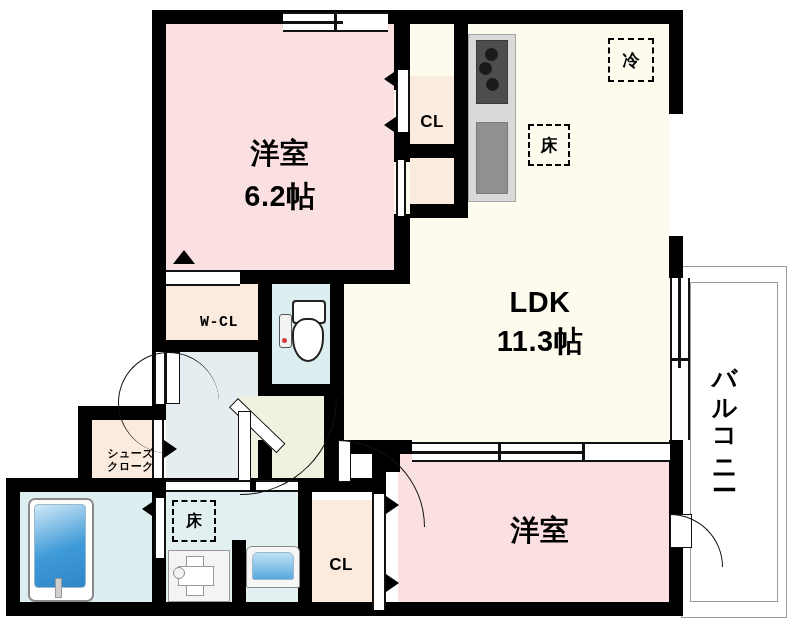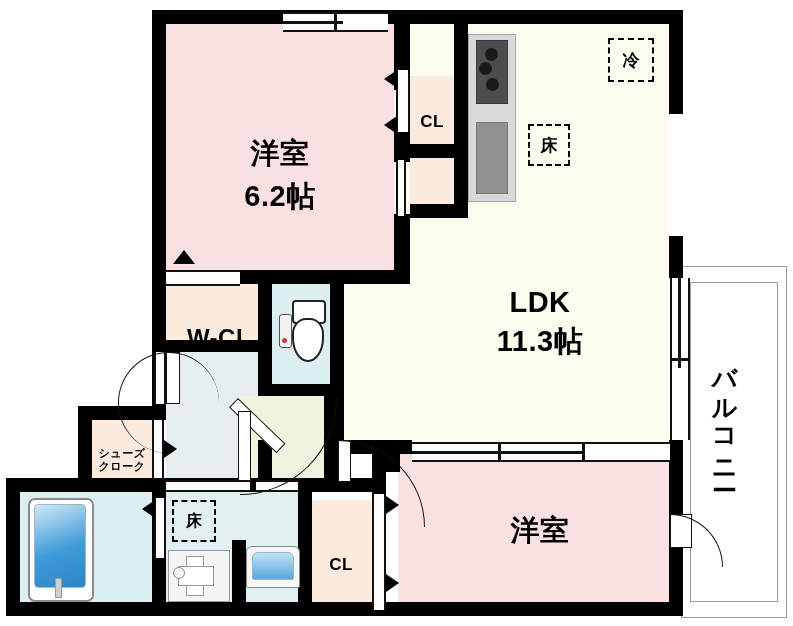--- a/index.html
+++ b/index.html
@@ -6,21 +6,21 @@
   body{font-family:"Liberation Sans","DejaVu Sans",sans-serif;}
   #plan{position:relative;width:793px;height:626px;background:#ffffff;overflow:hidden;}
 
   
   .room{position:absolute;box-sizing:border-box;}
   .wall{position:absolute;background:#000000;}
   .label{position:absolute;color:#000000;font-weight:bold;text-align:center;
          line-height:1.12;white-space:pre-line;letter-spacing:0.5px;}
   .lbl-big{font-size:29px;}
   .lbl-num{font-size:29px;text-align:center;}
-  .lbl-mid{font-size:24px;}
+  .lbl-mid{font-size:15px;font-family:Liberation Mono, monospace;}
   .lbl-sm{font-size:17px;}
   .lbl-xs{font-size:11px;font-weight:bold;line-height:1.18;}
   .lbl-kanjibox{font-size:17px;}
   .vtext{position:absolute;writing-mode:vertical-rl;text-orientation:upright;
          font-size:25px;font-weight:bold;color:#000;letter-spacing:3px;}
 
   
   .dashbox{position:absolute;border:2px dashed #000;box-sizing:border-box;
            display:flex;align-items:center;justify-content:center;
            font-weight:bold;color:#000;background:transparent;}
@@ -272,21 +272,21 @@
 
 
   <div class="label lbl-sm" style="left:410px;top:93px;width:44px;">
     <span>CL</span>
   </div>
 
   <div class="label lbl-sm" style="left:310px;top:536px;width:62px;">
     <span>CL</span>
   </div>
 
-  <div class="label lbl-xs" style="left:90px;top:434px;width:64px;">
+  <div class="label lbl-xs" style="left:90px;top:434px;width:64px;text-align:right;">
     <span>シューズ
 クローク</span>
   </div>
 
   <div class="vtext" style="left:709px;top:350px;">
     <span>バルコニー</span>
   </div>
 
 </div>
 

